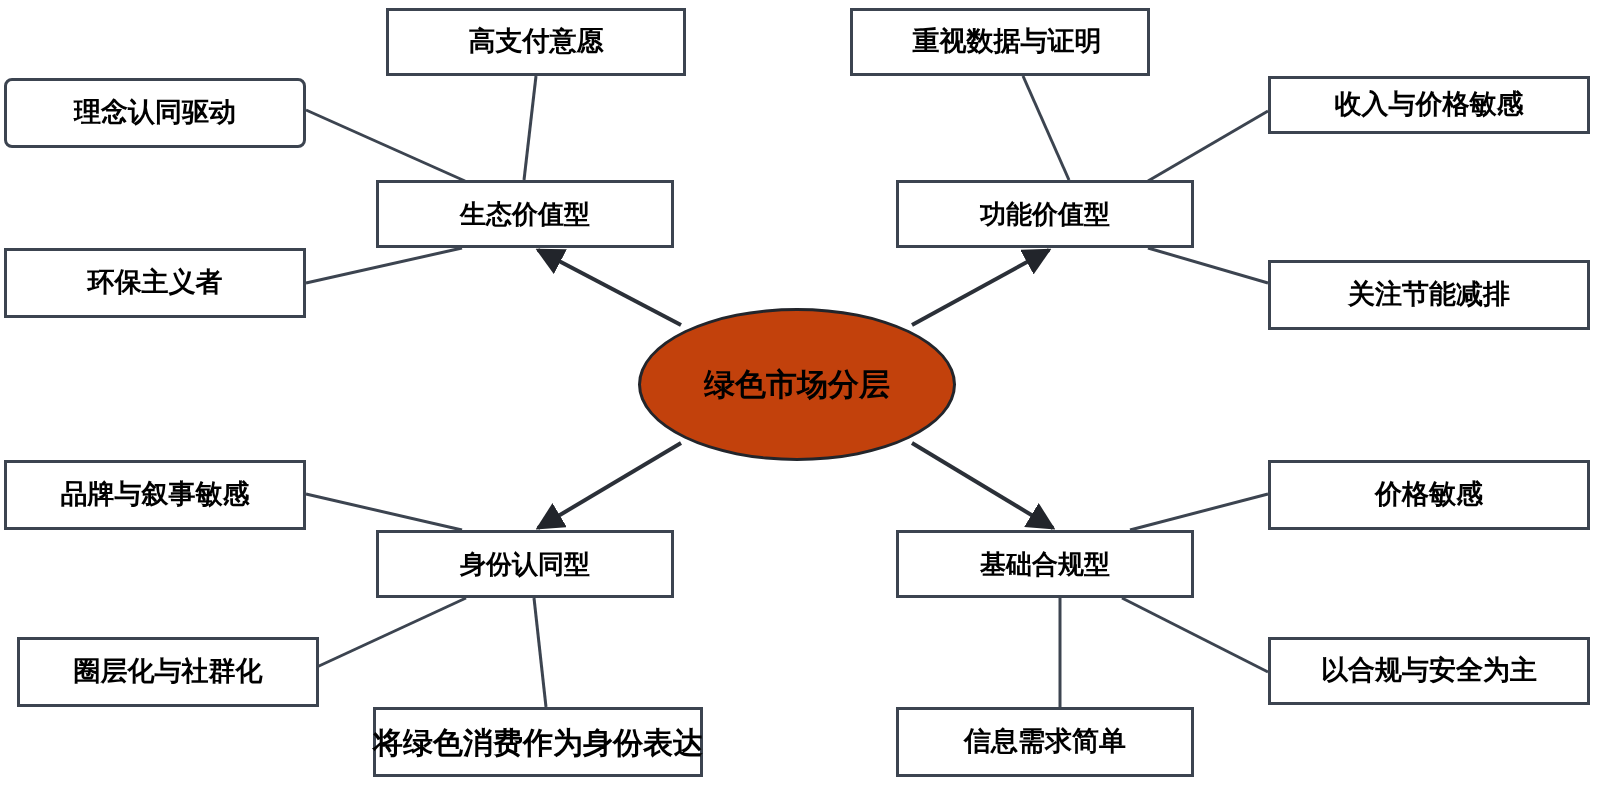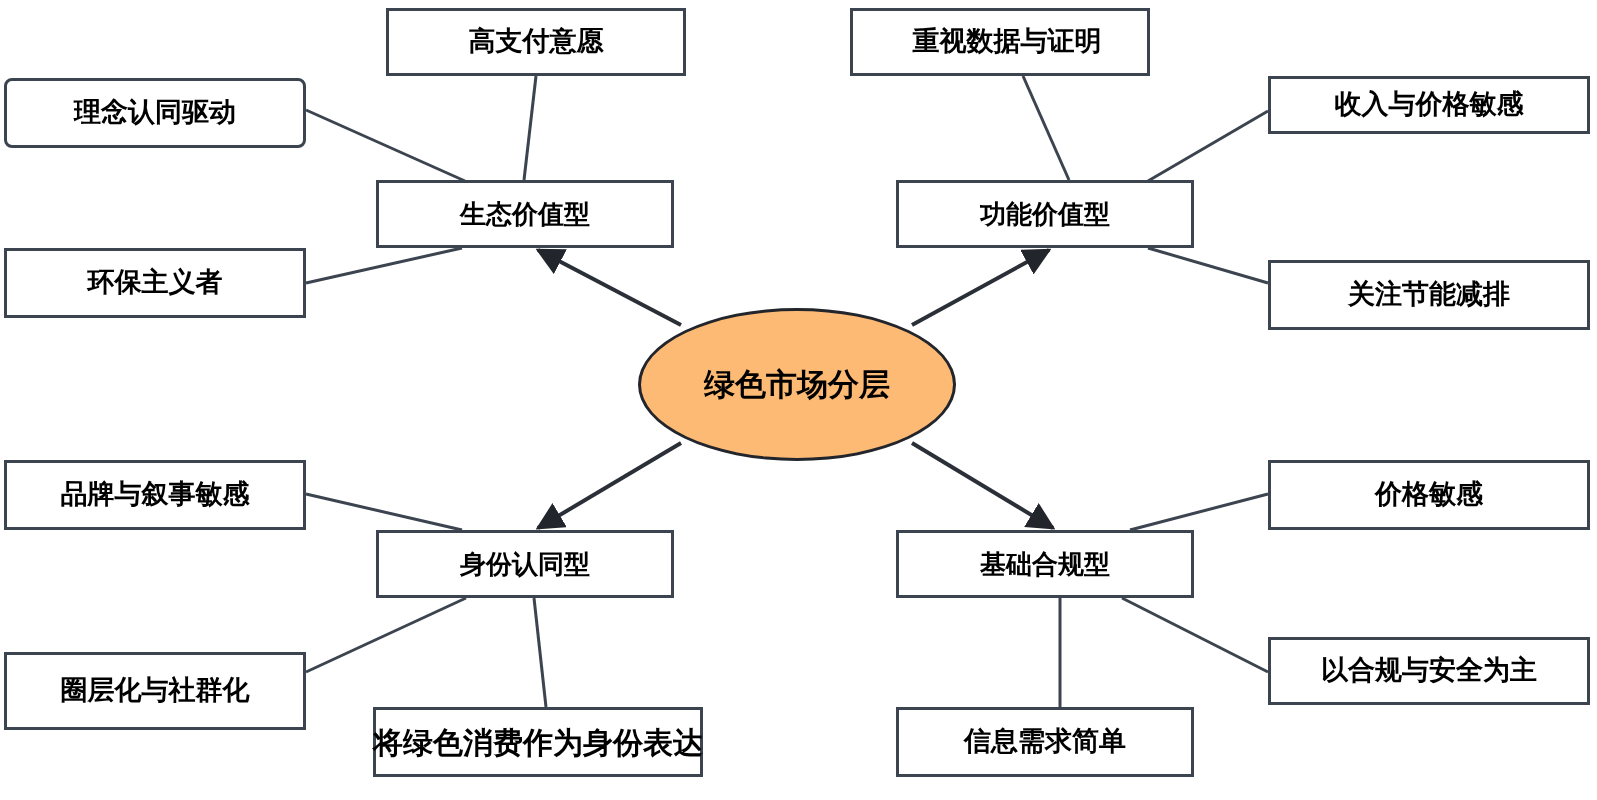--- a/index.html
+++ b/index.html
@@ -48,21 +48,21 @@
   }
   .node.long {
     font-size: 30px;
   }
   .center-node {
     position: absolute;
     box-sizing: border-box;
     display: flex;
     align-items: center;
     justify-content: center;
-    background: #fdba74;
+    background: #c2410c;
     border: 3px solid #22252b;
     border-radius: 50%;
     color: #000000;
     font-weight: bold;
     font-size: 31px;
     white-space: nowrap;
     z-index: 2;
   }
 </style>
 </head>
@@ -128,21 +128,21 @@
   <div class="node leaf" style="left:1268px; top:248px; width:322px; height:70px;margin-top:12px;">
     <span>关注节能减排</span>
   </div>
 
   <div class="node branch" style="left:376px; top:530px; width:298px; height:68px;">
     <span>身份认同型</span>
   </div>
   <div class="node leaf" style="left:4px; top:460px; width:302px; height:70px;">
     <span>品牌与叙事敏感</span>
   </div>
-  <div class="node leaf" style="left:4px; top:637px; width:302px; height:78px;margin-top:15px;">
+  <div class="node leaf" style="left:17px; top:637px; width:302px; height:70px;">
     <span>圈层化与社群化</span>
   </div>
   <div class="node long" style="left:373px; top:707px; width:330px; height:70px;">
     <span>将绿色消费作为身份表达</span>
   </div>
 
   <div class="node branch" style="left:896px; top:530px; width:298px; height:68px;">
     <span>基础合规型</span>
   </div>
   <div class="node leaf" style="left:1268px; top:460px; width:322px; height:70px;">

